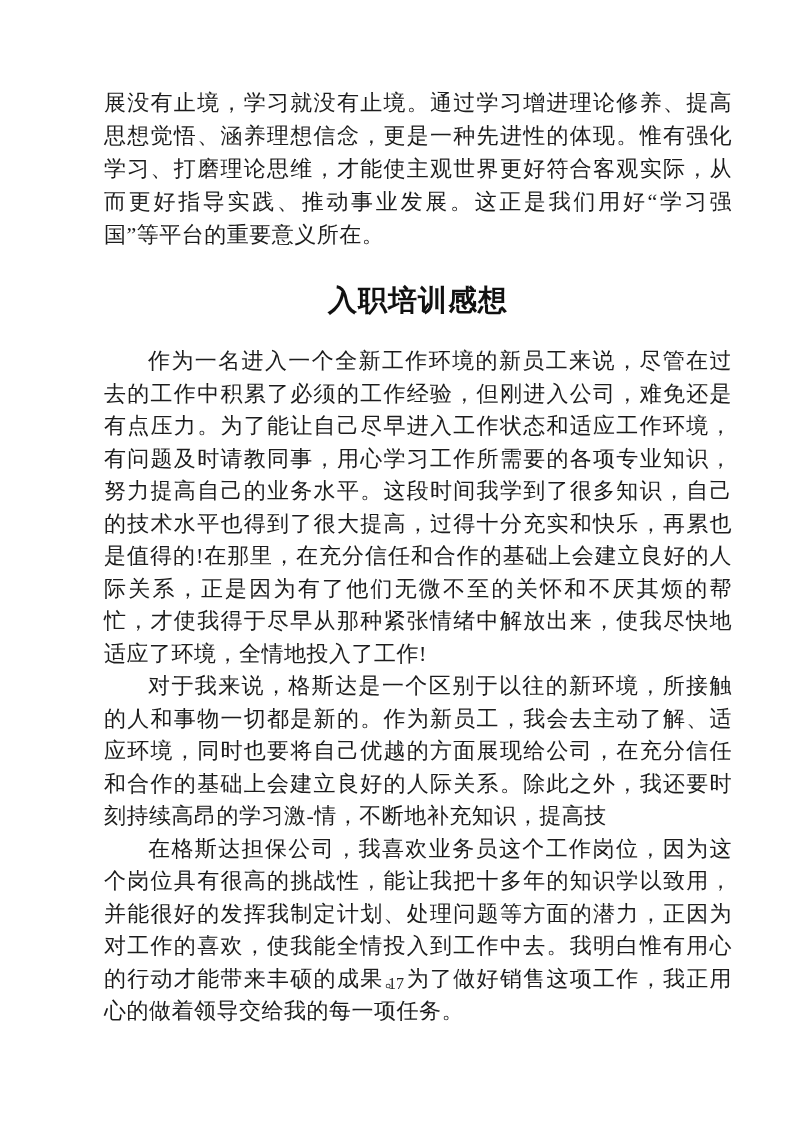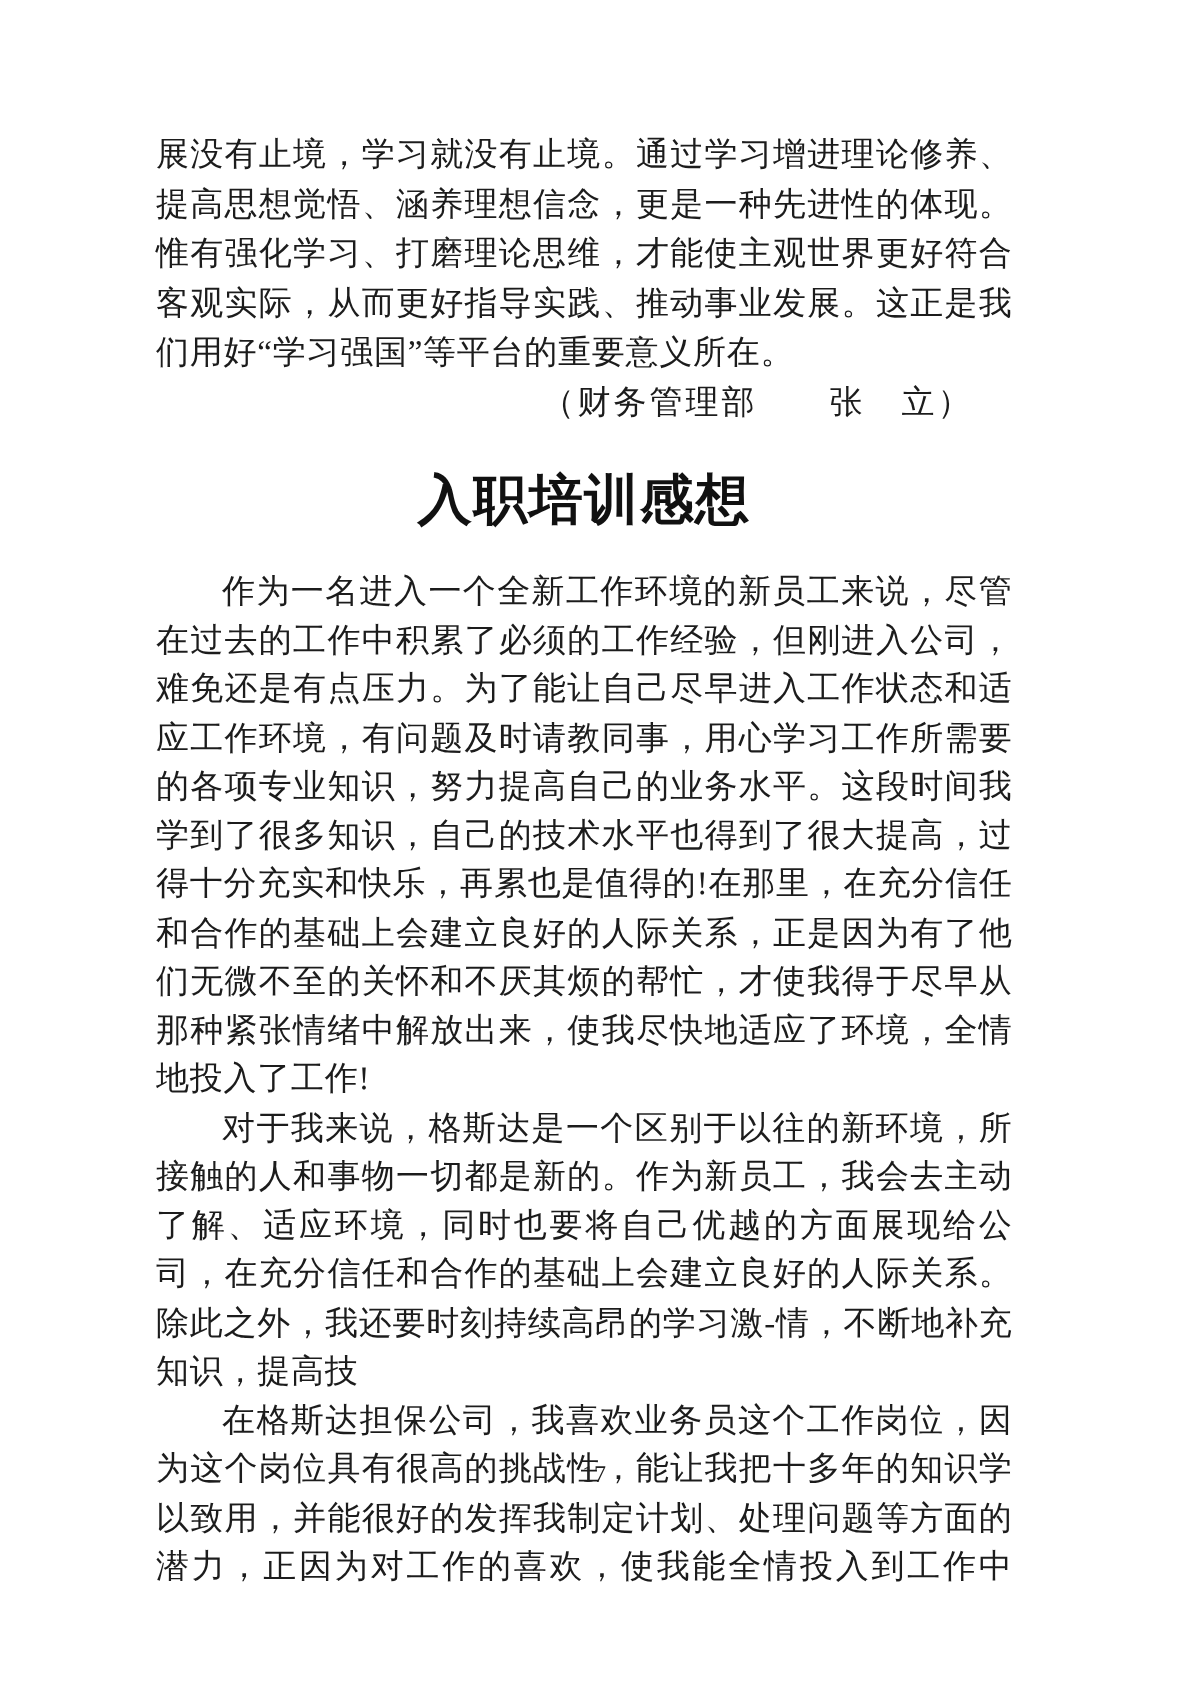--- a/index.html
+++ b/index.html
@@ -7,21 +7,21 @@
     padding: 0;
     background: #ffffff;
   }
   .page {
     position: relative;
     width: 793px;
     height: 1055px;
     margin: 0 auto;
     background: #ffffff;
     box-sizing: border-box;
-    padding: 86px 118px 0 104px;
+    padding: 86px 61px 0 104px;
     overflow: hidden;
     color: #1c1c1c;
     font-family: "Liberation Serif", "DejaVu Serif", serif;
   }
   .body-text {
     font-size: 22px;
     line-height: 33px;
     text-align: justify;
     letter-spacing: 0.5px;
   }
@@ -29,21 +29,21 @@
   .attribution {
     font-size: 22px;
     line-height: 33px;
     text-align: right;
     padding-right: 26px;
     letter-spacing: 2px;
   }
   .article-title {
     font-family: "Liberation Sans", "DejaVu Sans", sans-serif;
     font-weight: bold;
-    font-size: 36px;
+    font-size: 29px;
     line-height: 34px;
     text-align: center;
     margin-top: 32px;
     letter-spacing: 1px;
     color: #111111;
   }
   .article-body {
     margin-top: 28px;
     font-size: 22px;
     line-height: 32.5px;
@@ -64,21 +64,20 @@
     color: #222222;
   }
 </style>
 </head>
 <body>
 
 <div class="page">
 
   <div class="body-text">
     <p>展没有止境，学习就没有止境。通过学习增进理论修养、提高思想觉悟、涵养理想信念，更是一种先进性的体现。惟有强化学习、打磨理论思维，才能使主观世界更好符合客观实际，从而更好指导实践、推动事业发展。这正是我们用好“学习强国”等平台的重要意义所在。</p>
-    <p class="attribution">（财务管理部　　张　立）</p>
   </div>
 
   <h1 class="article-title">入职培训感想</h1>
 
   <div class="article-body">
     <p>作为一名进入一个全新工作环境的新员工来说，尽管在过去的工作中积累了必须的工作经验，但刚进入公司，难免还是有点压力。为了能让自己尽早进入工作状态和适应工作环境，有问题及时请教同事，用心学习工作所需要的各项专业知识，努力提高自己的业务水平。这段时间我学到了很多知识，自己的技术水平也得到了很大提高，过得十分充实和快乐，再累也是值得的!在那里，在充分信任和合作的基础上会建立良好的人际关系，正是因为有了他们无微不至的关怀和不厌其烦的帮忙，才使我得于尽早从那种紧张情绪中解放出来，使我尽快地适应了环境，全情地投入了工作!</p>
     <p>对于我来说，格斯达是一个区别于以往的新环境，所接触的人和事物一切都是新的。作为新员工，我会去主动了解、适应环境，同时也要将自己优越的方面展现给公司，在充分信任和合作的基础上会建立良好的人际关系。除此之外，我还要时刻持续高昂的学习激-情，不断地补充知识，提高技</p>
     <p>在格斯达担保公司，我喜欢业务员这个工作岗位，因为这个岗位具有很高的挑战性，能让我把十多年的知识学以致用，并能很好的发挥我制定计划、处理问题等方面的潜力，正因为对工作的喜欢，使我能全情投入到工作中去。我明白惟有用心的行动才能带来丰硕的成果。为了做好销售这项工作，我正用心的做着领导交给我的每一项任务。</p>
   </div>
 

